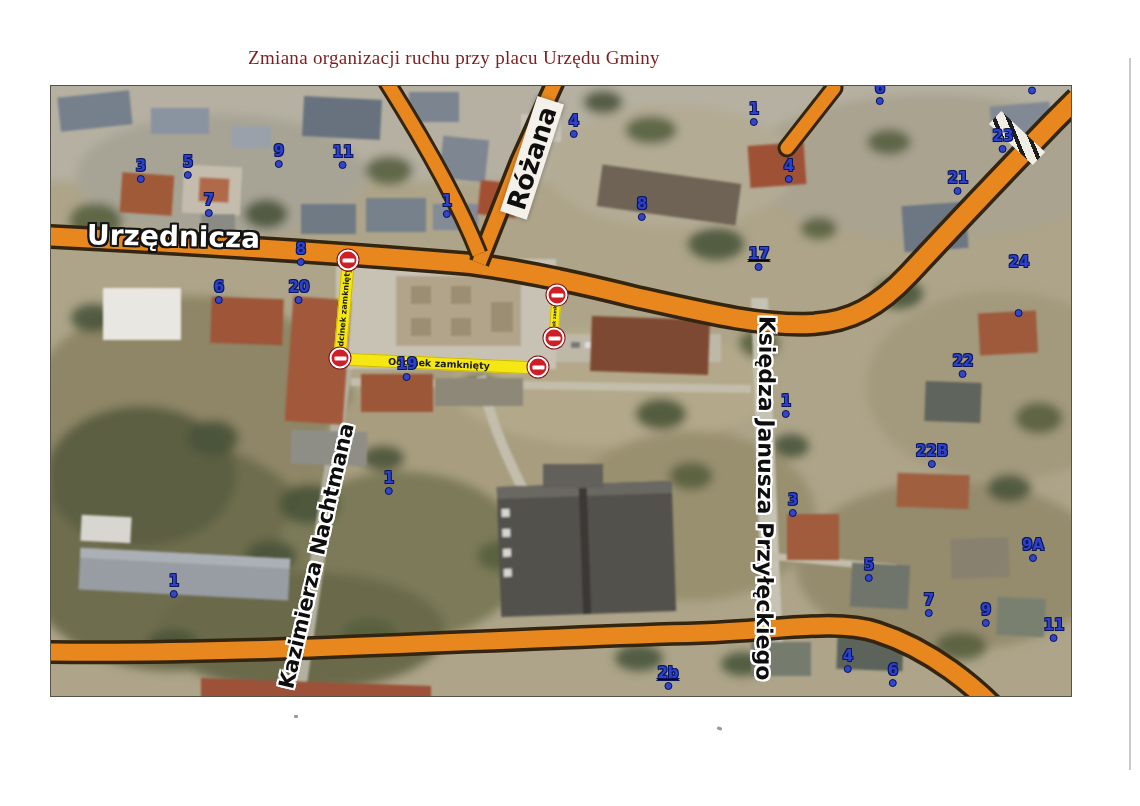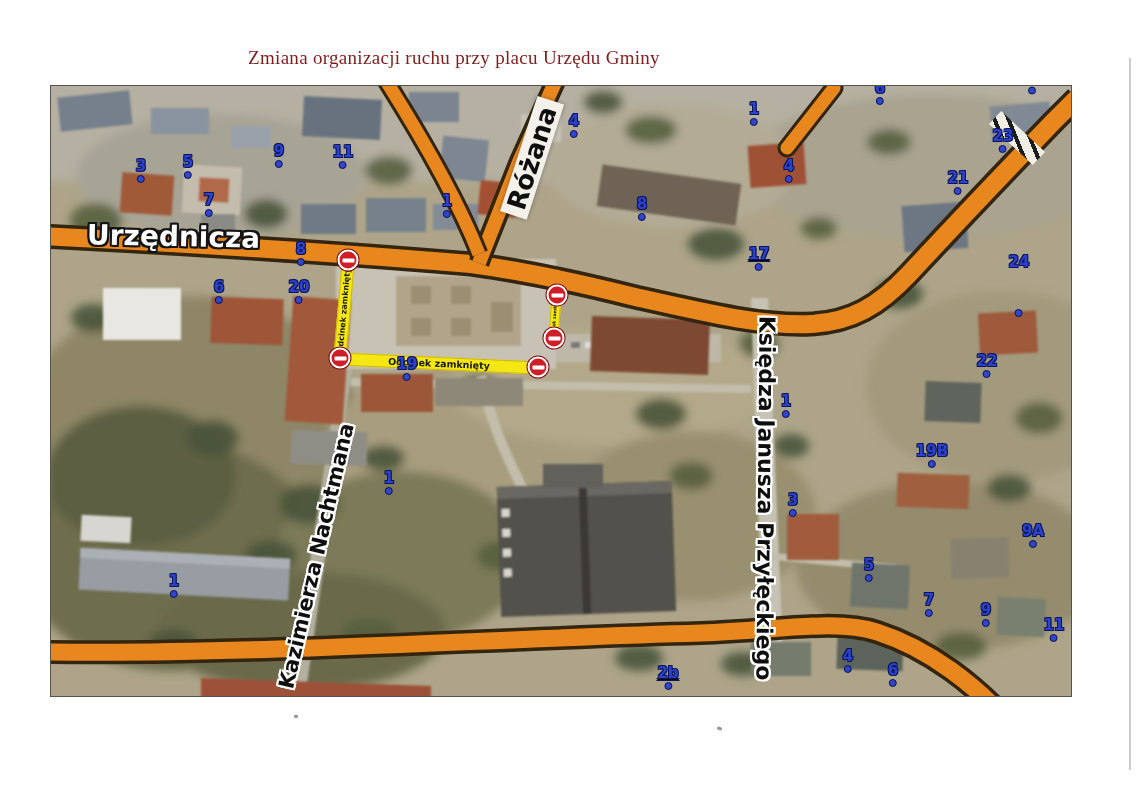--- a/index.html
+++ b/index.html
@@ -312,37 +312,37 @@
           <span class="dot"></span>
         </div>
         <div class="marker" style="left: 907px; top: 97px; justify-content: flex-end;">
           <span class="num">21</span>
           <span class="dot"></span>
         </div>
         <div class="marker" style="left: 968px; top: 200px; gap: 38px;">
           <span class="num">24</span>
           <span class="dot"></span>
         </div>
-        <div class="marker" style="left: 912px; top: 280px; margin-left: 24px;">
+        <div class="marker" style="left: 912px; top: 280px;">
           <span class="num">22</span>
           <span class="dot"></span>
         </div>
         <div class="marker" style="left: 881px; top: 370px;">
-          <span class="num">19B</span>
+          <span class="num">22B</span>
           <span class="dot"></span>
         </div>
         <div class="marker" style="left: 735px; top: 320px;">
           <span class="num">1</span>
           <span class="dot"></span>
         </div>
         <div class="marker" style="left: 742px; top: 419px;">
           <span class="num">3</span>
           <span class="dot"></span>
         </div>
-        <div class="marker" style="left: 982px; top: 450px;">
+        <div class="marker" style="left: 982px; top: 464px;">
           <span class="num">9A</span>
           <span class="dot"></span>
         </div>
         <div class="marker" style="left: 818px; top: 484px;">
           <span class="num">5</span>
           <span class="dot"></span>
         </div>
         <div class="marker" style="left: 878px; top: 519px;">
           <span class="num">7</span>
           <span class="dot"></span>

